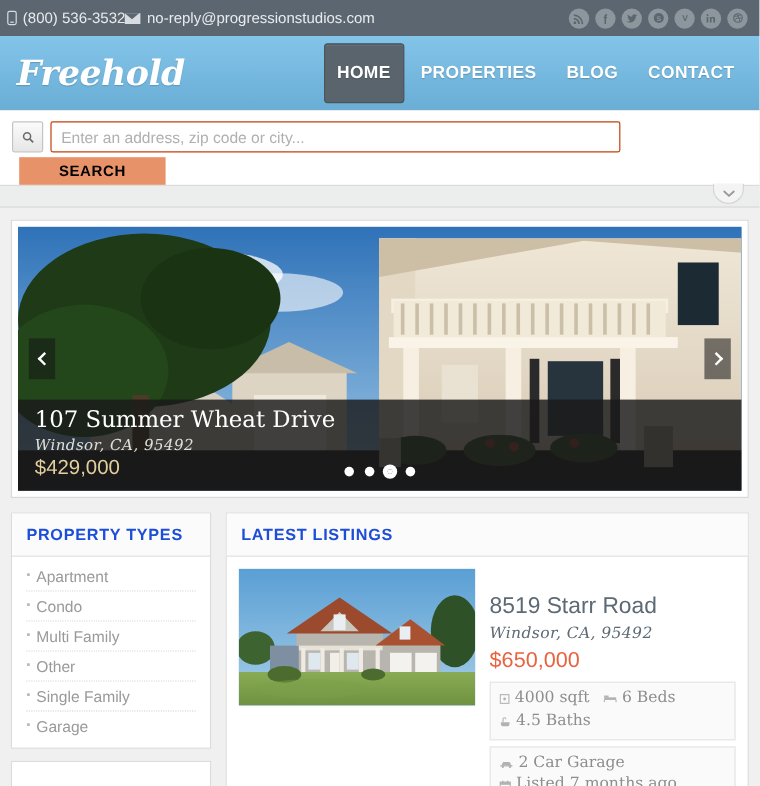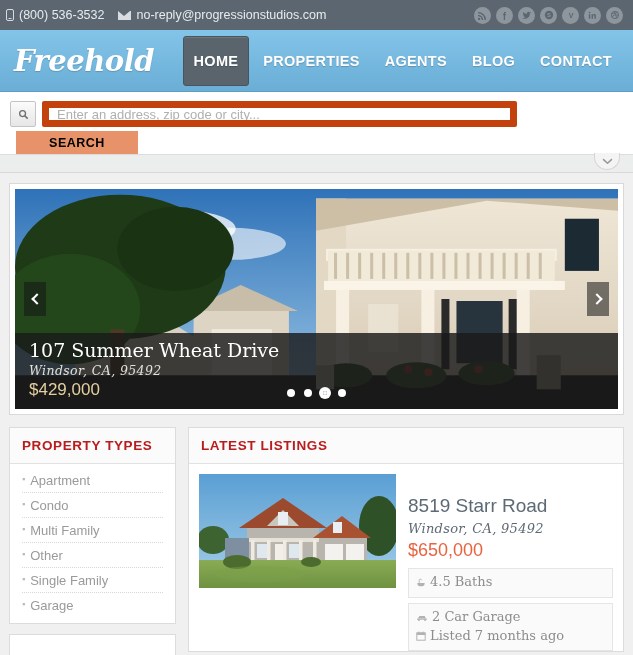--- a/index.html
+++ b/index.html
@@ -16,21 +16,21 @@
   
   .topbar {
     height: 30px;
     background: #5b6670;
     display: flex;
     align-items: center;
     padding: 0 10px 0 6px;
     color: #e8ebed;
     font-size: 12.5px;
   }
-  .topbar-left { display: flex; align-items: flex-end; gap: 14px; }
+  .topbar-left { display: flex; align-items: flex-end; }
   .tb-item { display: flex; align-items: center; gap: 5px; white-space: nowrap; }
   .tb-item .glyph { display: inline-block; line-height: 1; opacity: .95; }
 
   .icon-mobile {
     width: 8px; height: 12px;
     border: 1.5px solid #dfe3e6;
     border-radius: 2px;
     position: relative;
   }
   .icon-mobile::after {
@@ -129,21 +129,21 @@
     border: 1px solid #c4c4c4;
     border-radius: 2px;
     display: flex; align-items: center; justify-content: center;
     cursor: pointer;
     flex: 0 0 auto;
   }
   .search-input {
     flex: 0 0 475px;
     height: 26px;
     margin-left: 6px;
-    border: 7px solid #c2410c;
+    border: 1px solid #c2410c;
     border-radius: 2px;
     padding: 0 8px;
     font-size: 13px;
     color: #555;
     font-family: "Liberation Sans", sans-serif;
     outline: none;
     background: #fff;
   }
   .search-input::placeholder { color: #b0b0b0; }
   .search-btn {
@@ -281,21 +281,21 @@
     margin-bottom: 10px;
   }
   .panel-head {
     padding: 10px 12px;
     border-bottom: 1px solid #e2e2e2;
     background: #fbfbfb;
   }
   .panel-head h3 {
     font-size: 13.5px;
     font-weight: bold;
-    color: #b91c1c;
+    color: #1d4ed8;
     letter-spacing: .6px;
   }
   .panel-body { padding: 4px 12px 6px 12px; }
 
   .ptype {
     display: flex;
     align-items: baseline;
     gap: 5px;
     padding: 5px 0 4px 0;
     border-bottom: 1px dotted #d8d8d8;
@@ -424,21 +424,20 @@
         </svg>
     </div>
   </div>
 </div>
 
 <div class="header">
   <div class="logo">Freehold</div>
   <div class="nav">
     <a class="active">HOME</a>
     <a>PROPERTIES</a>
-    <a>AGENTS</a>
     <a>BLOG</a>
     <a>CONTACT</a>
   </div>
 </div>
 
 <div class="searchbar">
   <div class="search-row">
     <div class="search-icon-btn">
       <svg width="11" height="11" viewBox="0 0 12 12">
         <circle cx="5" cy="5" r="3.2" fill="none" stroke="#6b6b6b" stroke-width="1.4"></circle>
@@ -655,20 +654,42 @@
 
         <div class="l-info">
           <div class="l-title">8519 Starr Road</div>
           <div class="l-sub">Windsor, CA, 95492</div>
           <div class="l-price">$650,000</div>
 
           <div class="stats">
             <div class="stat-row">
               <div class="stat">
                 <span class="si">
+                  <svg width="9" height="9" viewBox="0 0 10 10">
+                      <rect x="1" y="1" width="8" height="8" fill="none" stroke="#9a9a9a" stroke-width="1"></rect>
+                      <circle cx="5" cy="5" r="1.3" fill="#9a9a9a"></circle>
+                    </svg>
+                </span>
+                <span>4000 sqft</span>
+              </div>
+              <div class="stat">
+                <span class="si">
+                  <svg width="11" height="8" viewBox="0 0 12 8">
+                      <rect x="0.5" y="3" width="11" height="2.4" fill="#9a9a9a"></rect>
+                      <rect x="0.5" y="1.4" width="4" height="1.8" fill="#9a9a9a"></rect>
+                      <rect x="0" y="5.4" width="1.2" height="2" fill="#9a9a9a"></rect>
+                      <rect x="10.8" y="5.4" width="1.2" height="2" fill="#9a9a9a"></rect>
+                    </svg>
+                </span>
+                <span>6 Beds</span>
+              </div>
+            </div>
+            <div class="stat-row">
+              <div class="stat">
+                <span class="si">
                   <svg width="10" height="9" viewBox="0 0 10 10">
                       <path d="M1 5.5h8v1.2a2.4 2.4 0 0 1-2.4 2.4H3.4A2.4 2.4 0 0 1 1 6.7z" fill="#9a9a9a"></path>
                       <path d="M3 5.5V2.6a1.3 1.3 0 0 1 2.6 0" fill="none" stroke="#9a9a9a" stroke-width="1"></path>
                     </svg>
                 </span>
                 <span>4.5 Baths</span>
               </div>
             </div>
           </div>
 

